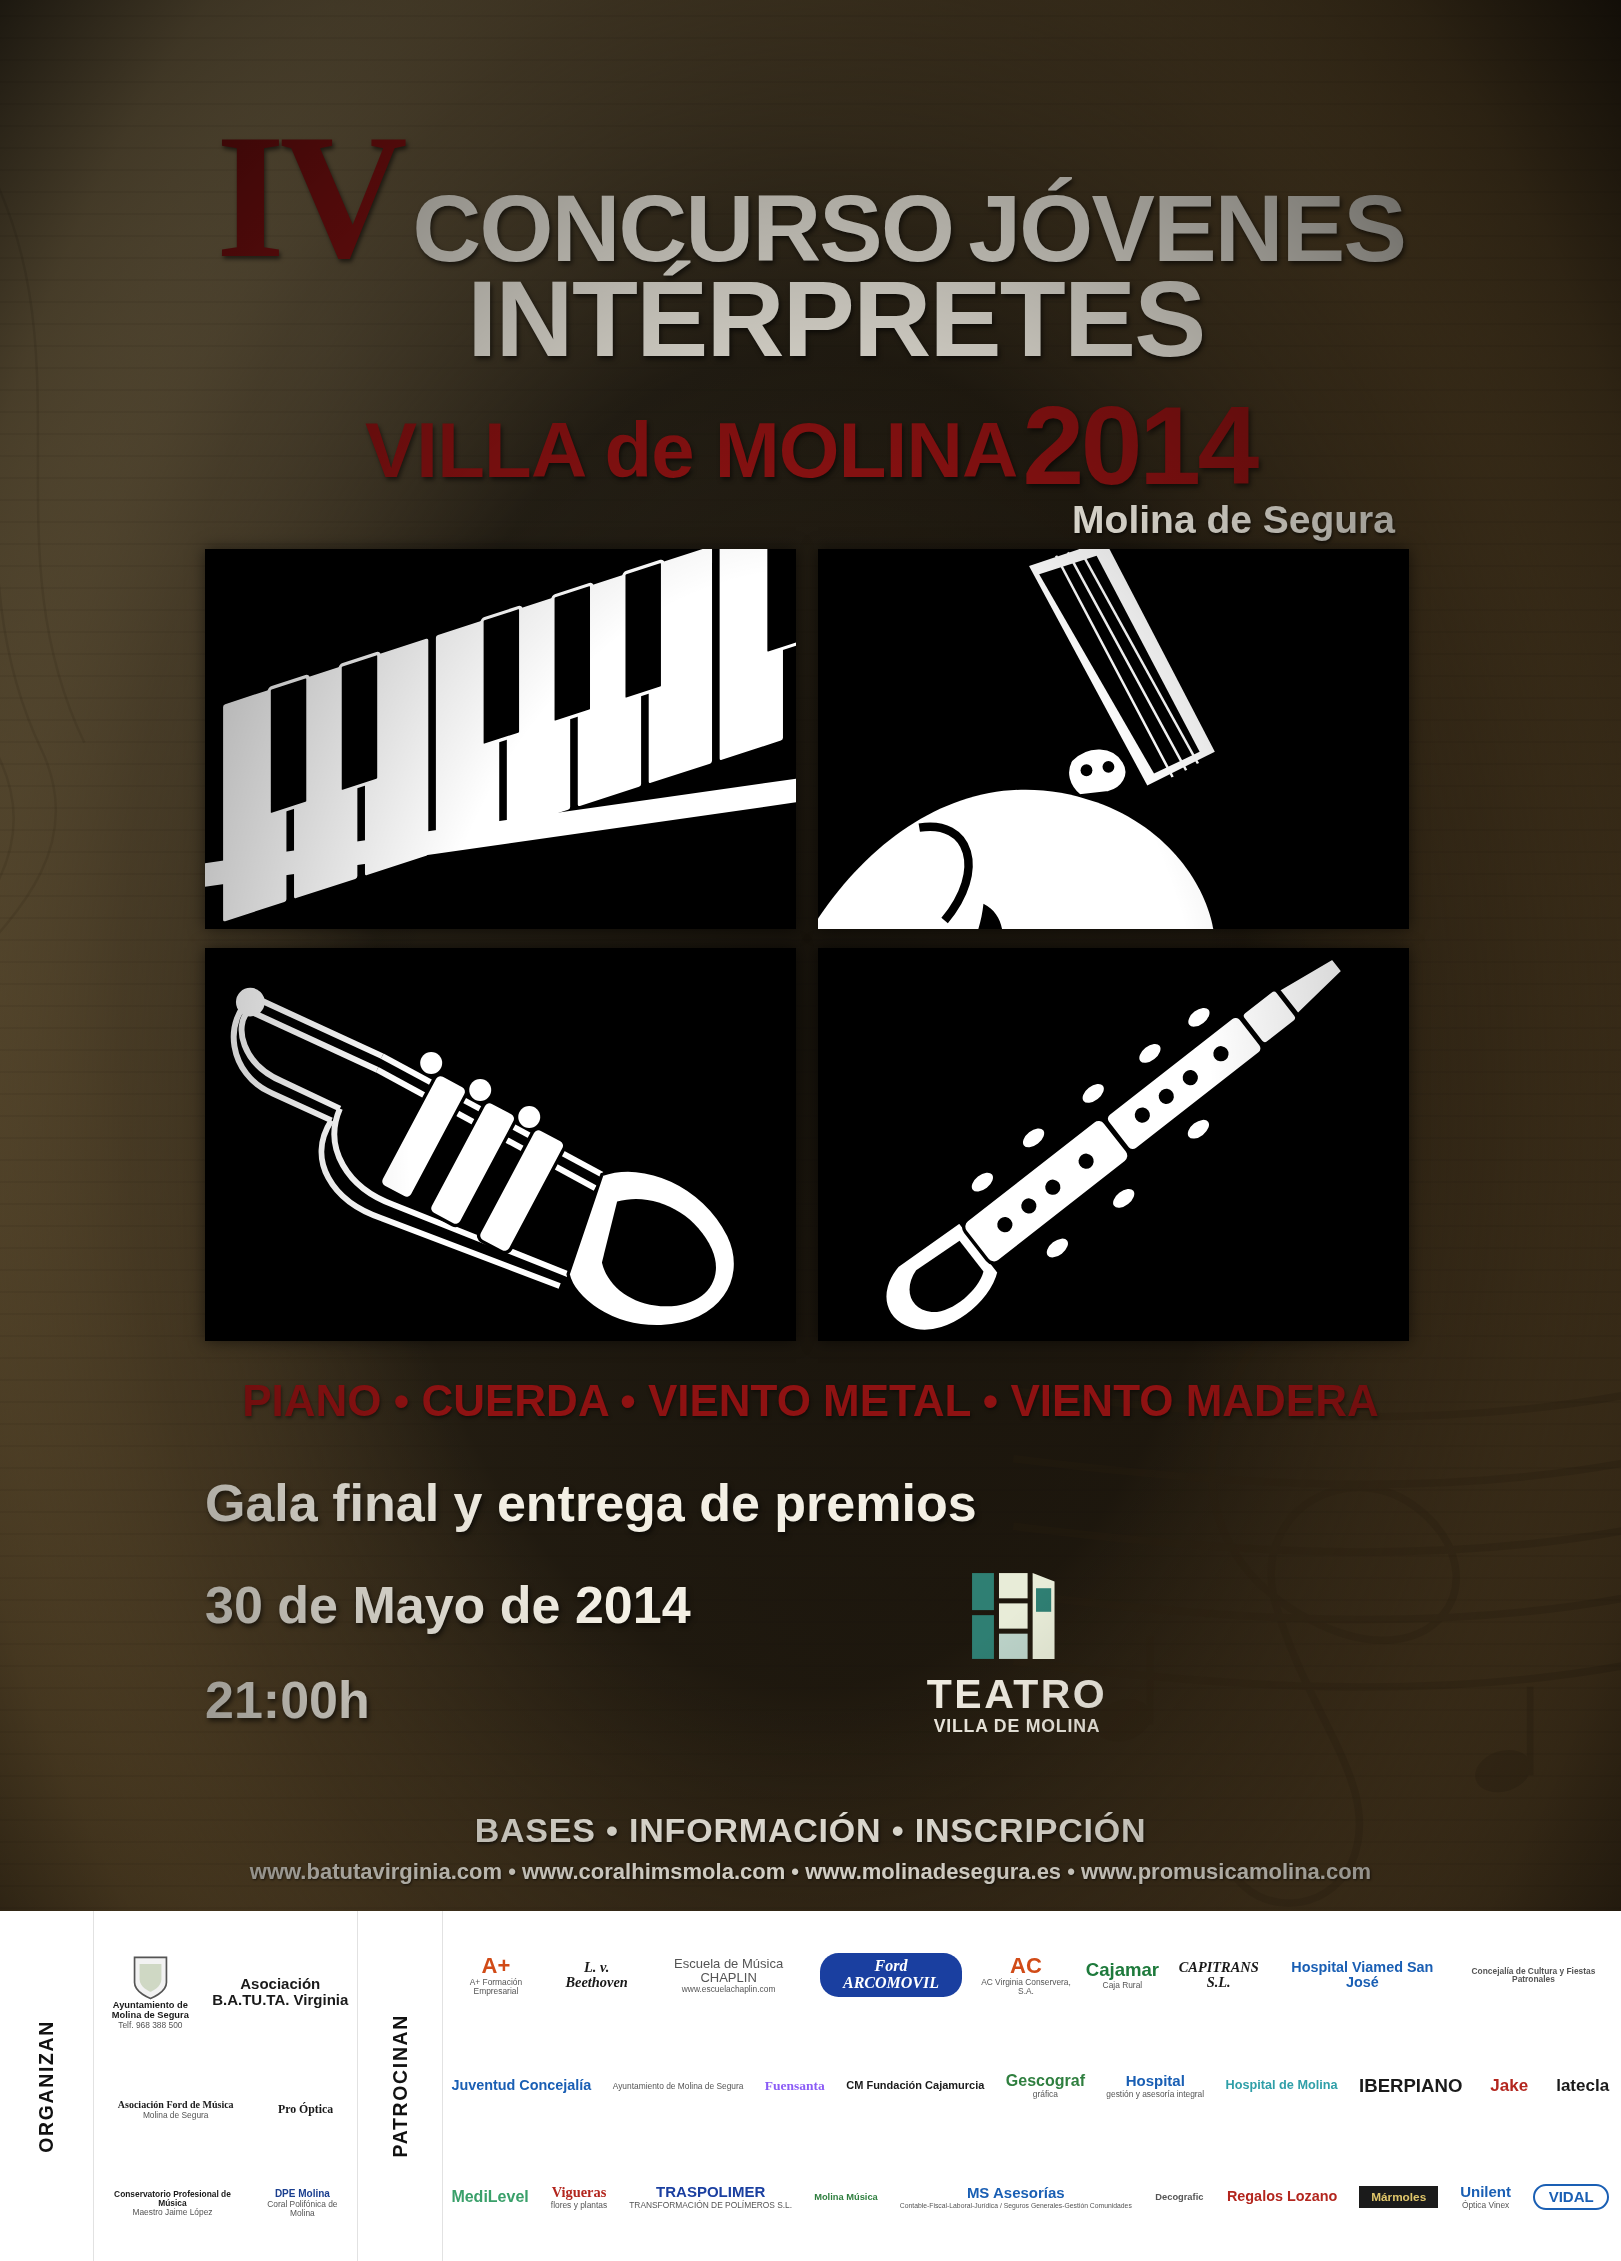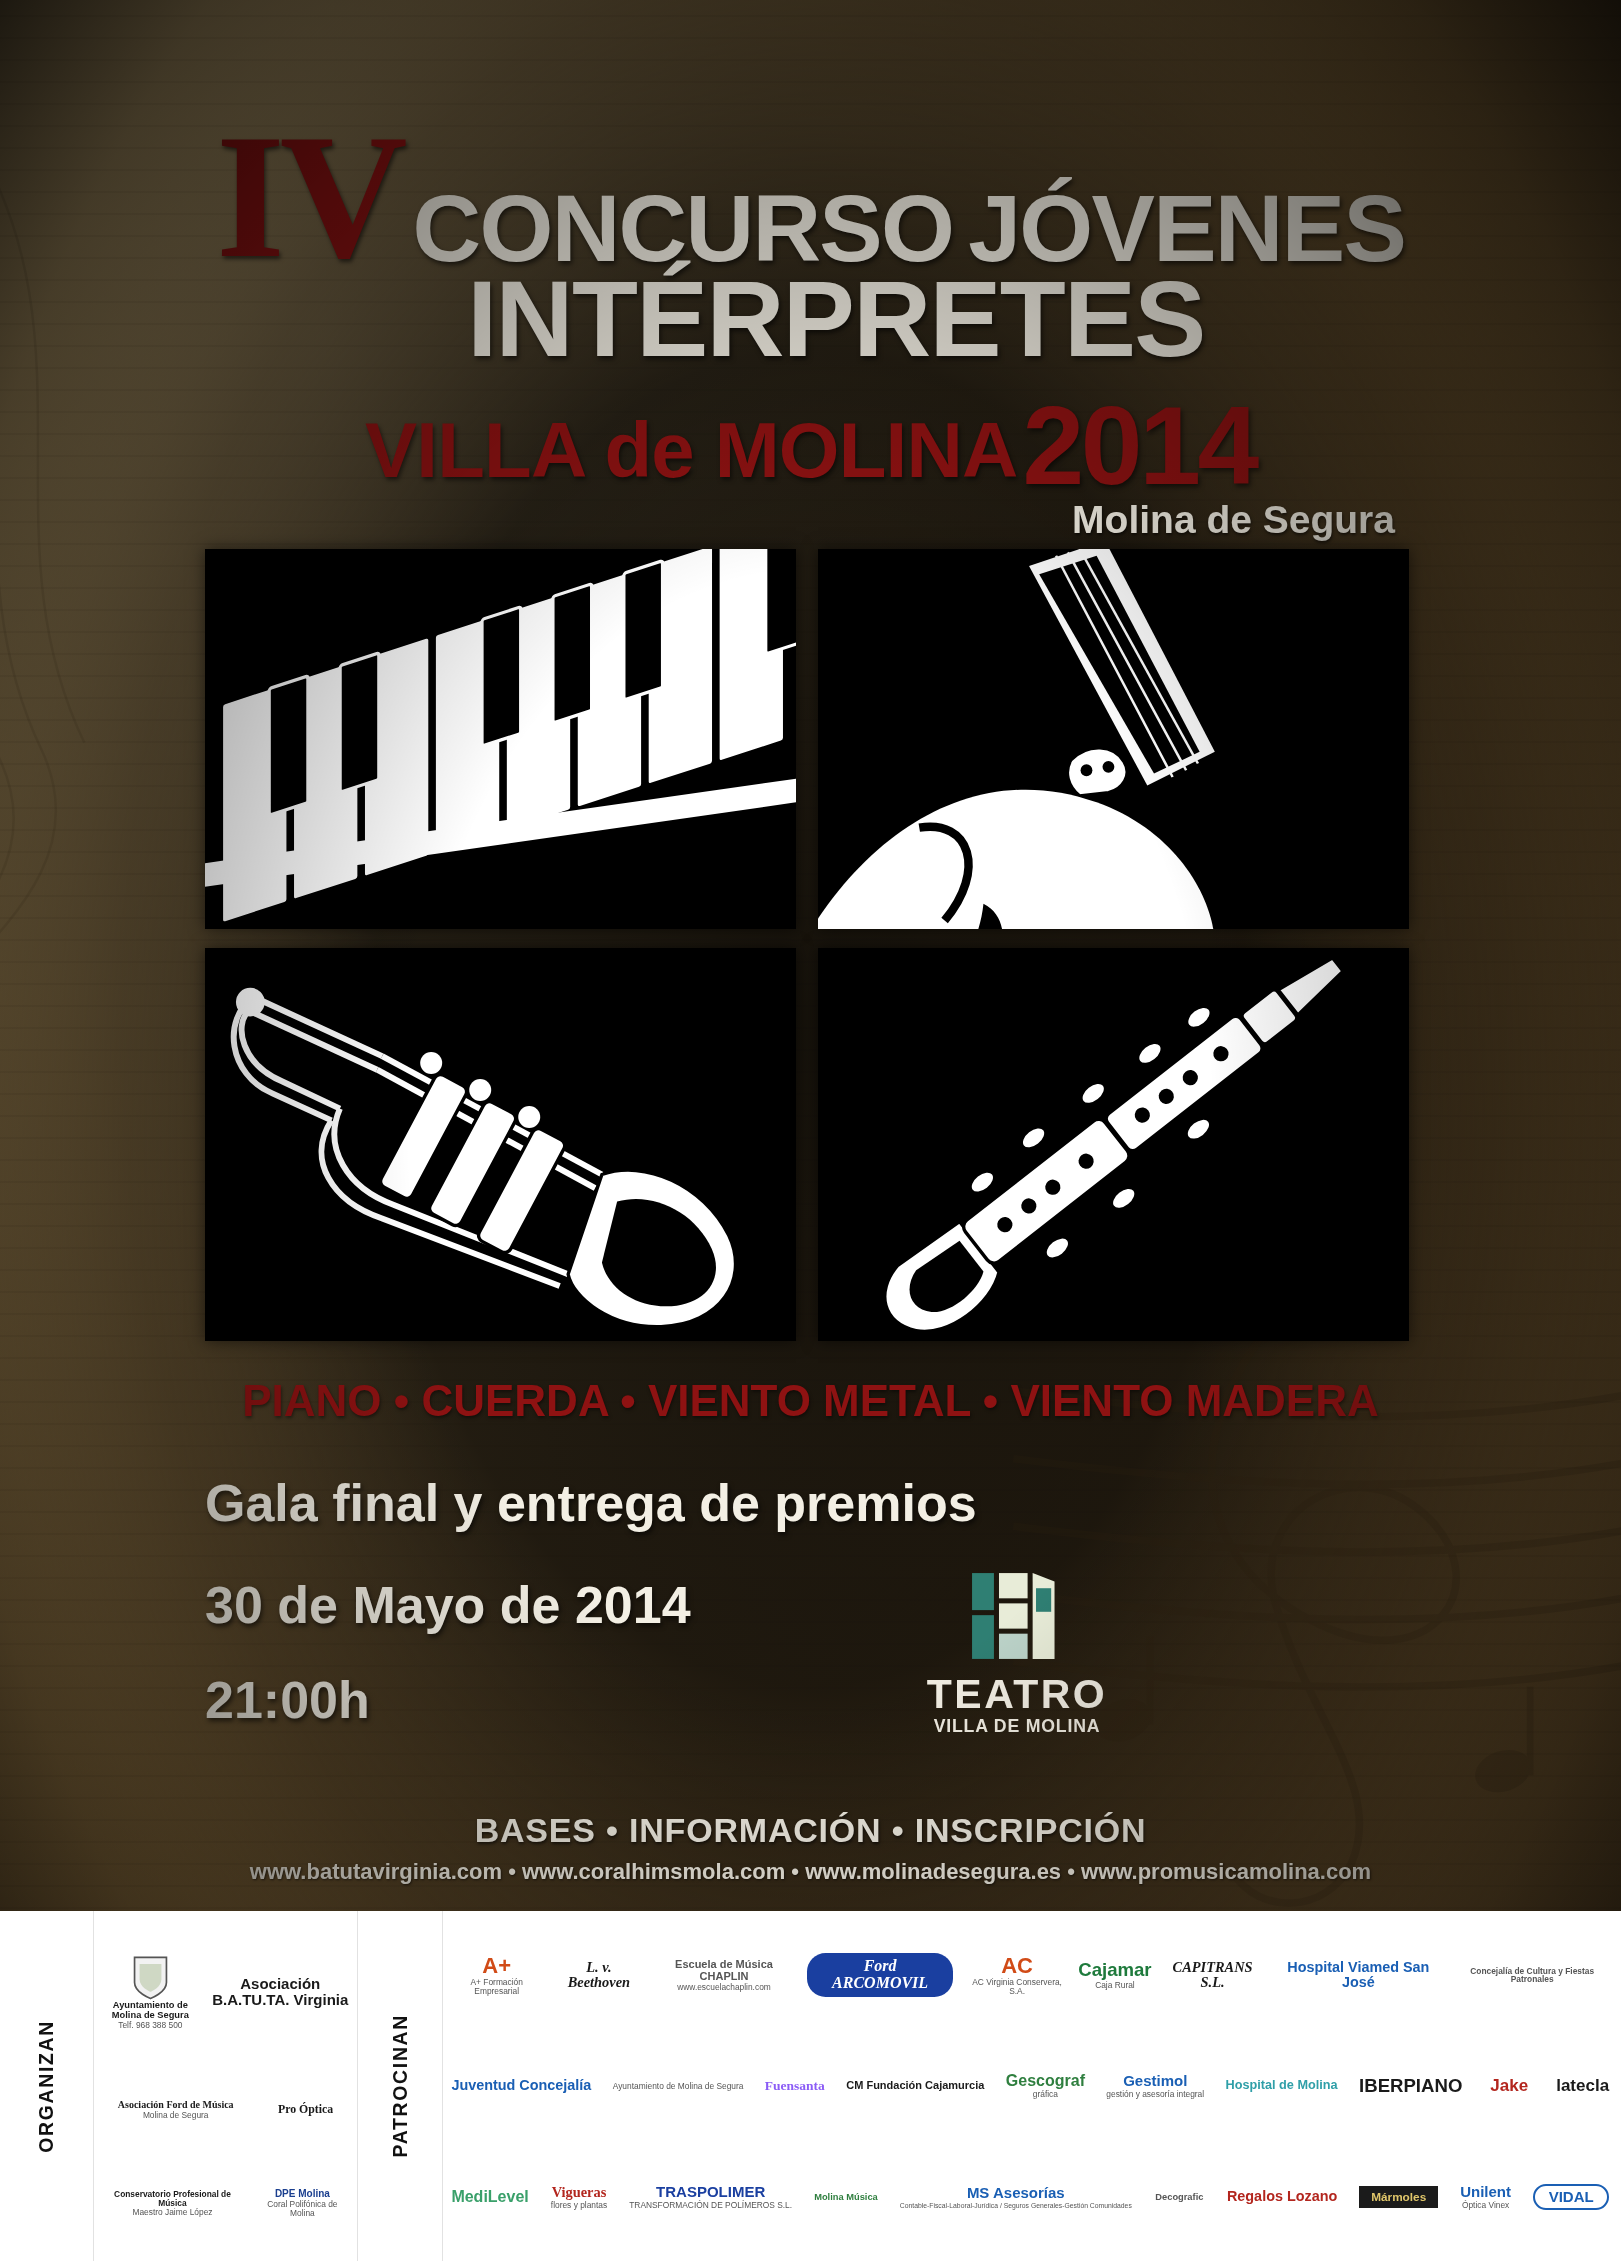--- a/index.html
+++ b/index.html
@@ -528,21 +528,21 @@
 
       <div class="pat-row">
         <div class="logo">
           <div class="nm" style="color:#d14b17;font-size:22px">A+</div>
           <div class="sb">A+ Formación Empresarial</div>
         </div>
         <div class="logo">
           <div class="nm" style="font-family:'Liberation Serif',serif;font-style:italic;font-size:14.4px">L. v. Beethoven</div>
         </div>
         <div class="logo">
-          <div class="sb" style="font-size:11px;font-weight:bold">Escuela de Música CHAPLIN</div>
+          <div class="sb" style="font-size:13px;font-weight:normal">Escuela de Música CHAPLIN</div>
           <div class="sb">www.escuelachaplin.com</div>
         </div>
         <div class="logo">
           <div class="nm" style="background:#1a3fa0;color:#fff;border-radius:18.6px;padding:5px 13.5px;font-family:'Liberation Serif',serif;font-style:italic">Ford ARCOMOVIL</div>
         </div>
         <div class="logo">
           <div class="nm" style="color:#d14b17;font-size:22px">AC</div>
           <div class="sb">AC Virginia Conservera, S.A.</div>
         </div>
         <div class="logo">
@@ -571,21 +571,21 @@
           <div class="nm" style="color:#8b5cf6;font-family:'Liberation Serif',serif;font-size:13.5px">Fuensanta</div>
         </div>
         <div class="logo">
           <div class="nm" style="font-size:11px">CM Fundación Cajamurcia</div>
         </div>
         <div class="logo">
           <div class="nm" style="color:#2f7f3f;font-size:16px">Gescograf</div>
           <div class="sb">gráfica</div>
         </div>
         <div class="logo">
-          <div class="nm" style="color:#1a5fb4;font-size:15px">Gestimol</div>
+          <div class="nm" style="color:#1a5fb4;font-size:15px">Hospital</div>
           <div class="sb">gestión y asesoría integral</div>
         </div>
         <div class="logo">
           <div class="nm" style="color:#2f9fa8;font-size:12.7px">Hospital de Molina</div>
         </div>
         <div class="logo">
           <div class="nm" style="font-size:18.6px">IBERPIANO</div>
         </div>
         <div class="logo">
           <div class="nm" style="color:#b3261e;font-size:17px">Jake</div>

